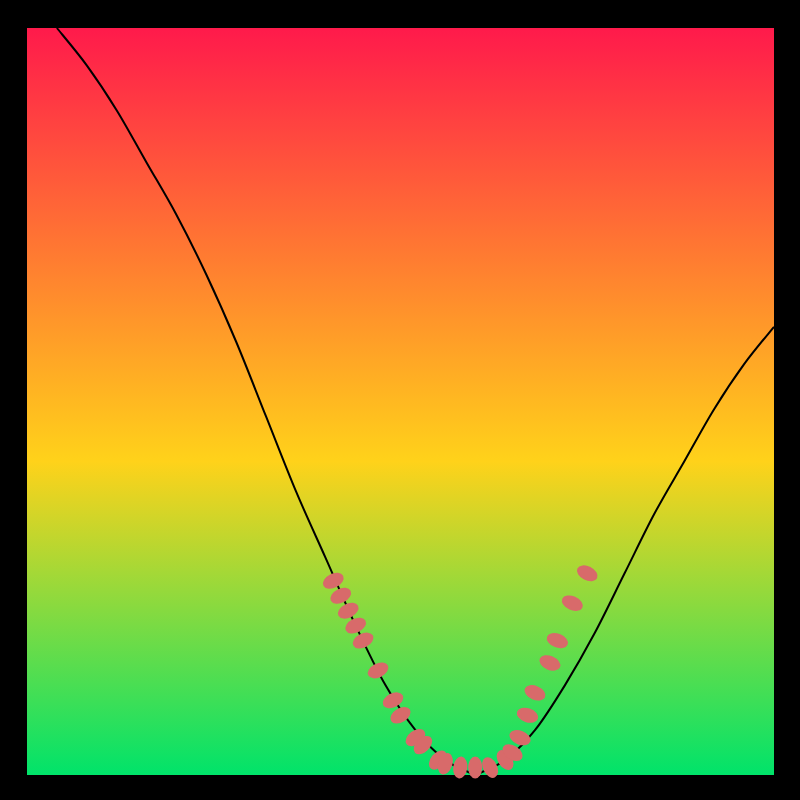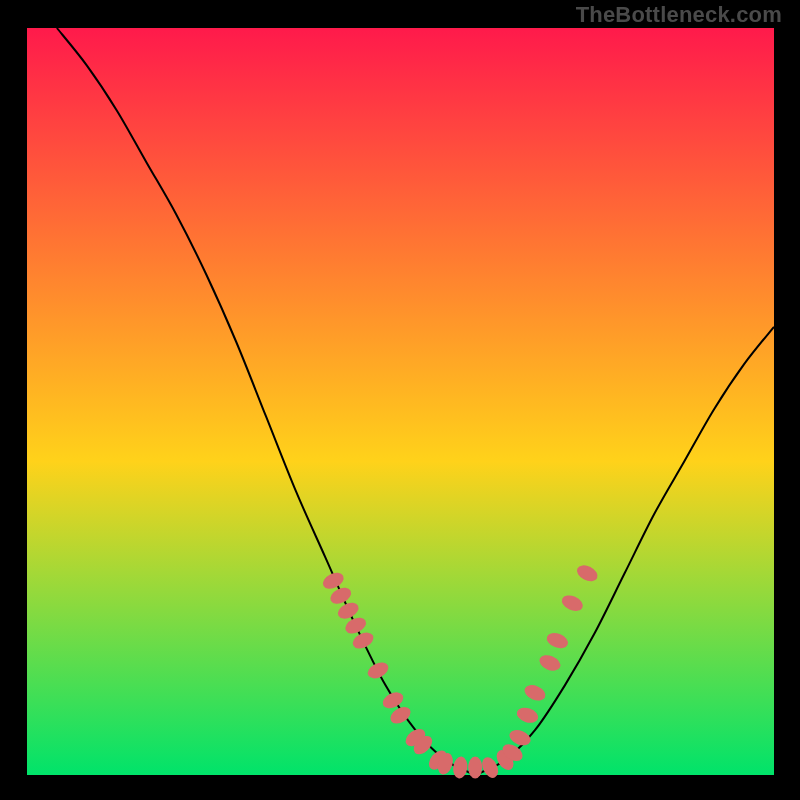--- a/index.html
+++ b/index.html
@@ -44,14 +44,13 @@
         <ellipse cx="512.55" cy="752.59" rx="7" ry="11" transform="rotate(-56.309932474020215 512.55 752.59)" fill="#d86a6a"></ellipse>
         <ellipse cx="520.02" cy="737.65" rx="7" ry="11" transform="rotate(-68.19859051364818 520.02 737.65)" fill="#d86a6a"></ellipse>
         <ellipse cx="527.49" cy="715.24" rx="7" ry="11" transform="rotate(-71.56505117707799 527.49 715.24)" fill="#d86a6a"></ellipse>
         <ellipse cx="534.96" cy="692.83" rx="7" ry="11" transform="rotate(-66.80140948635182 534.96 692.83)" fill="#d86a6a"></ellipse>
         <ellipse cx="549.9" cy="662.95" rx="7" ry="11" transform="rotate(-66.80140948635182 549.9 662.95)" fill="#d86a6a"></ellipse>
         <ellipse cx="557.37" cy="640.54" rx="7" ry="11" transform="rotate(-69.44395478041653 557.37 640.54)" fill="#d86a6a"></ellipse>
         <ellipse cx="572.31" cy="603.19" rx="7" ry="11" transform="rotate(-66.03751102542182 572.31 603.19)" fill="#d86a6a"></ellipse>
         <ellipse cx="587.25" cy="573.31" rx="7" ry="11" transform="rotate(-63.43494882292201 587.25 573.31)" fill="#d86a6a"></ellipse>
       </g>
   </svg>
-  <div class="watermark">TheBottleneck.com</div>
 </div>
 
 </body></html>

